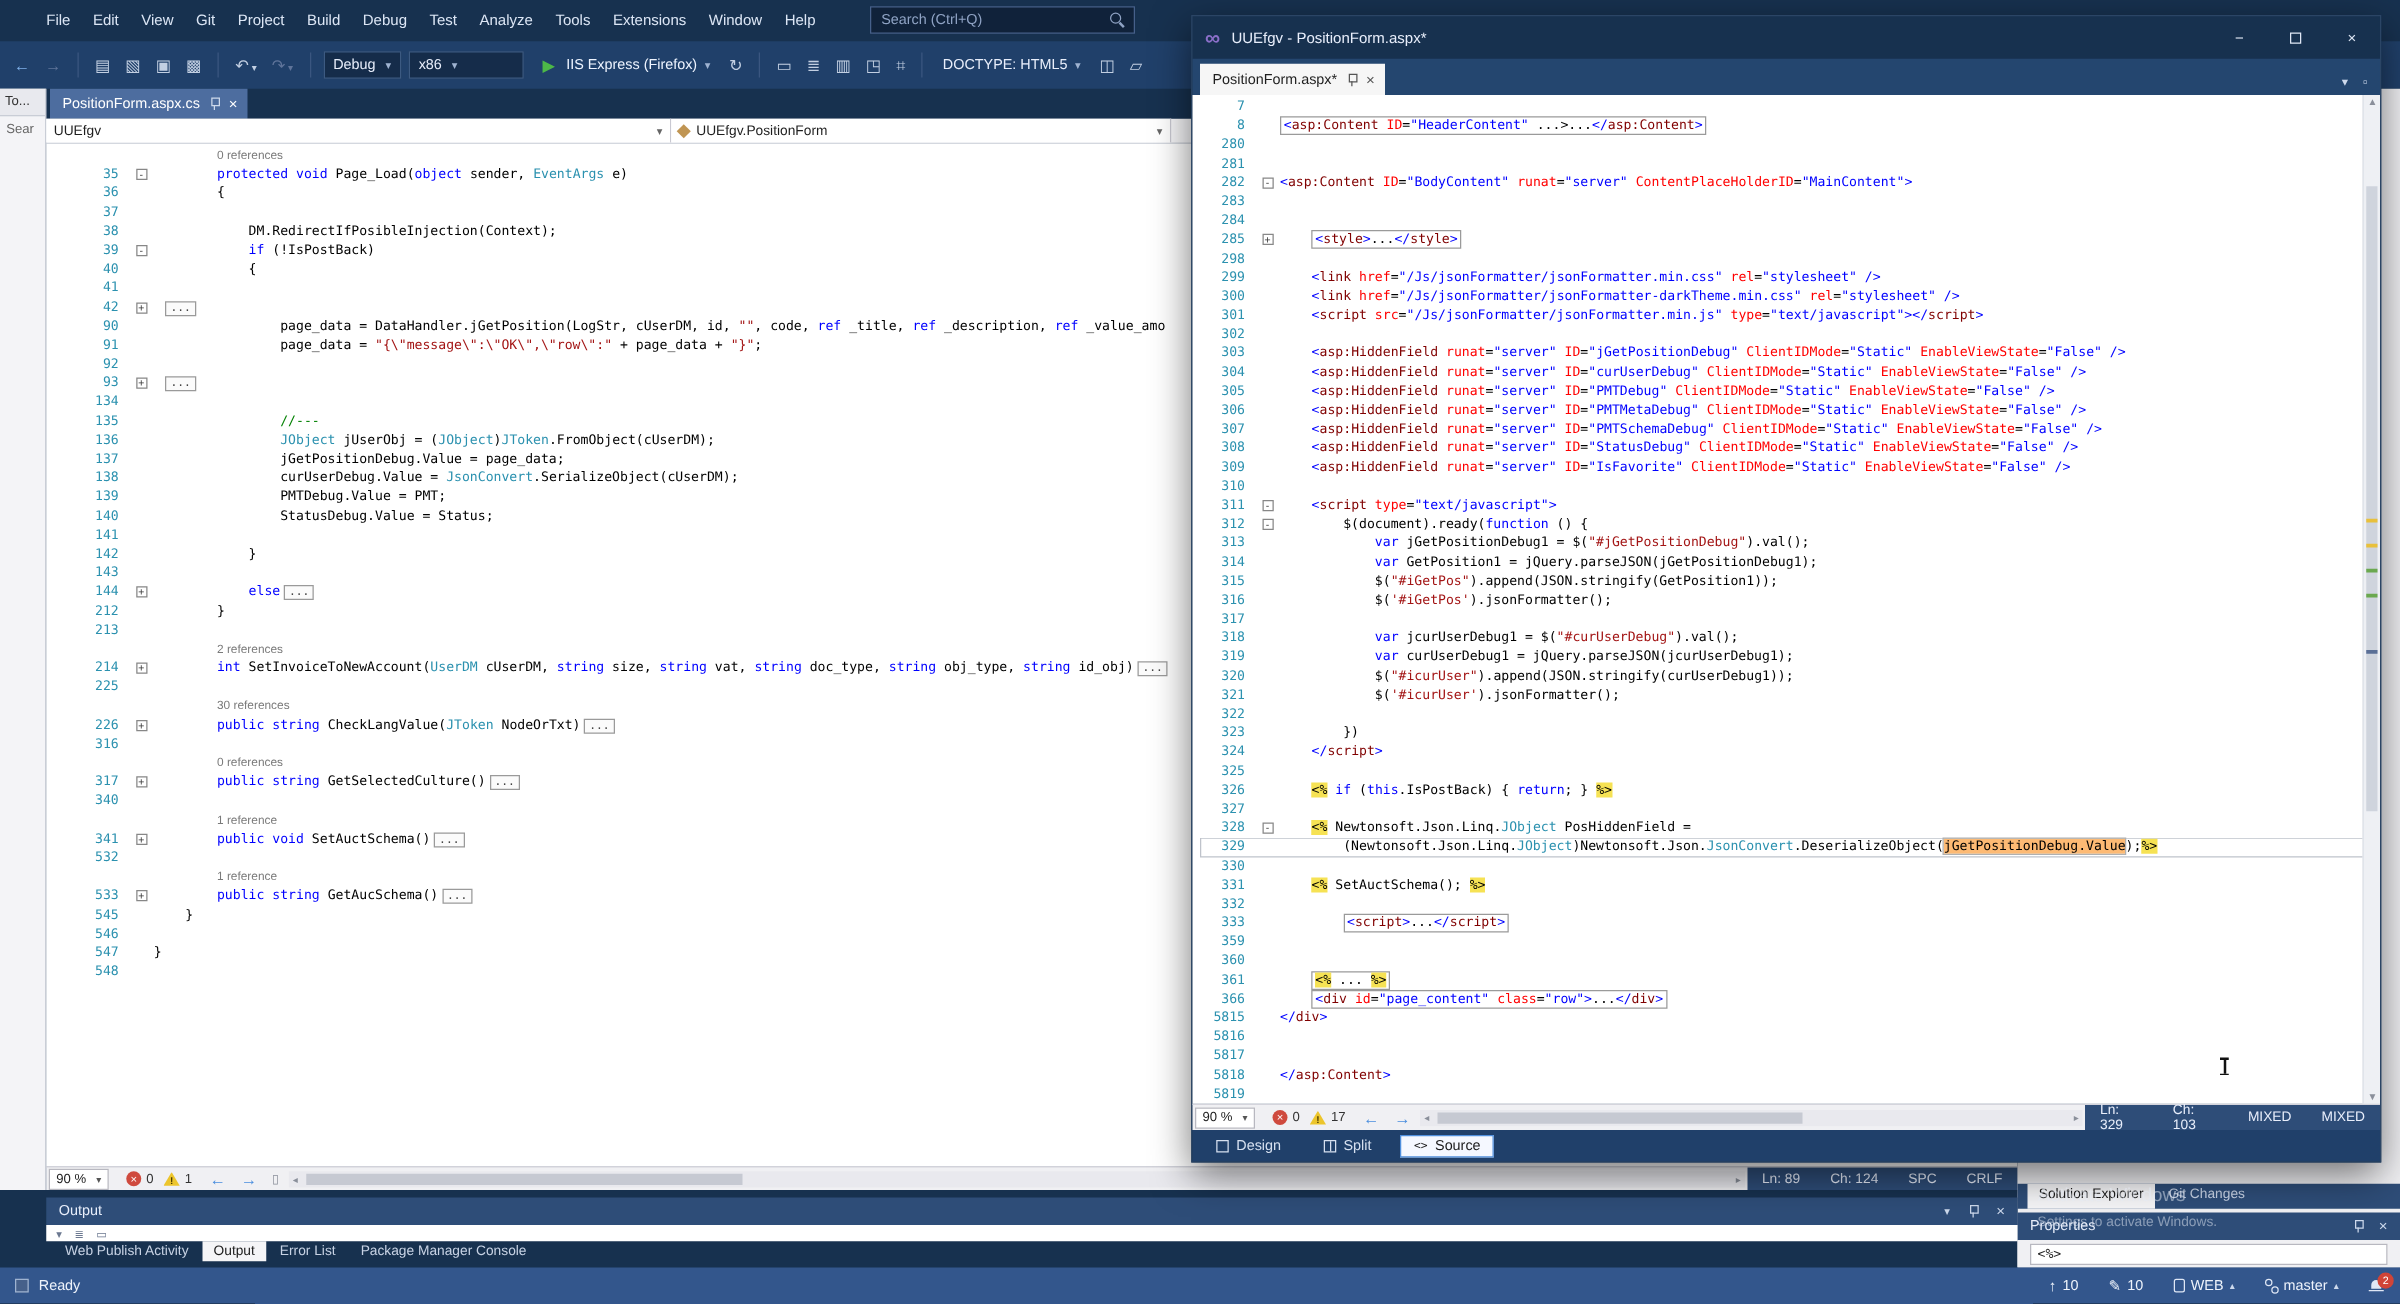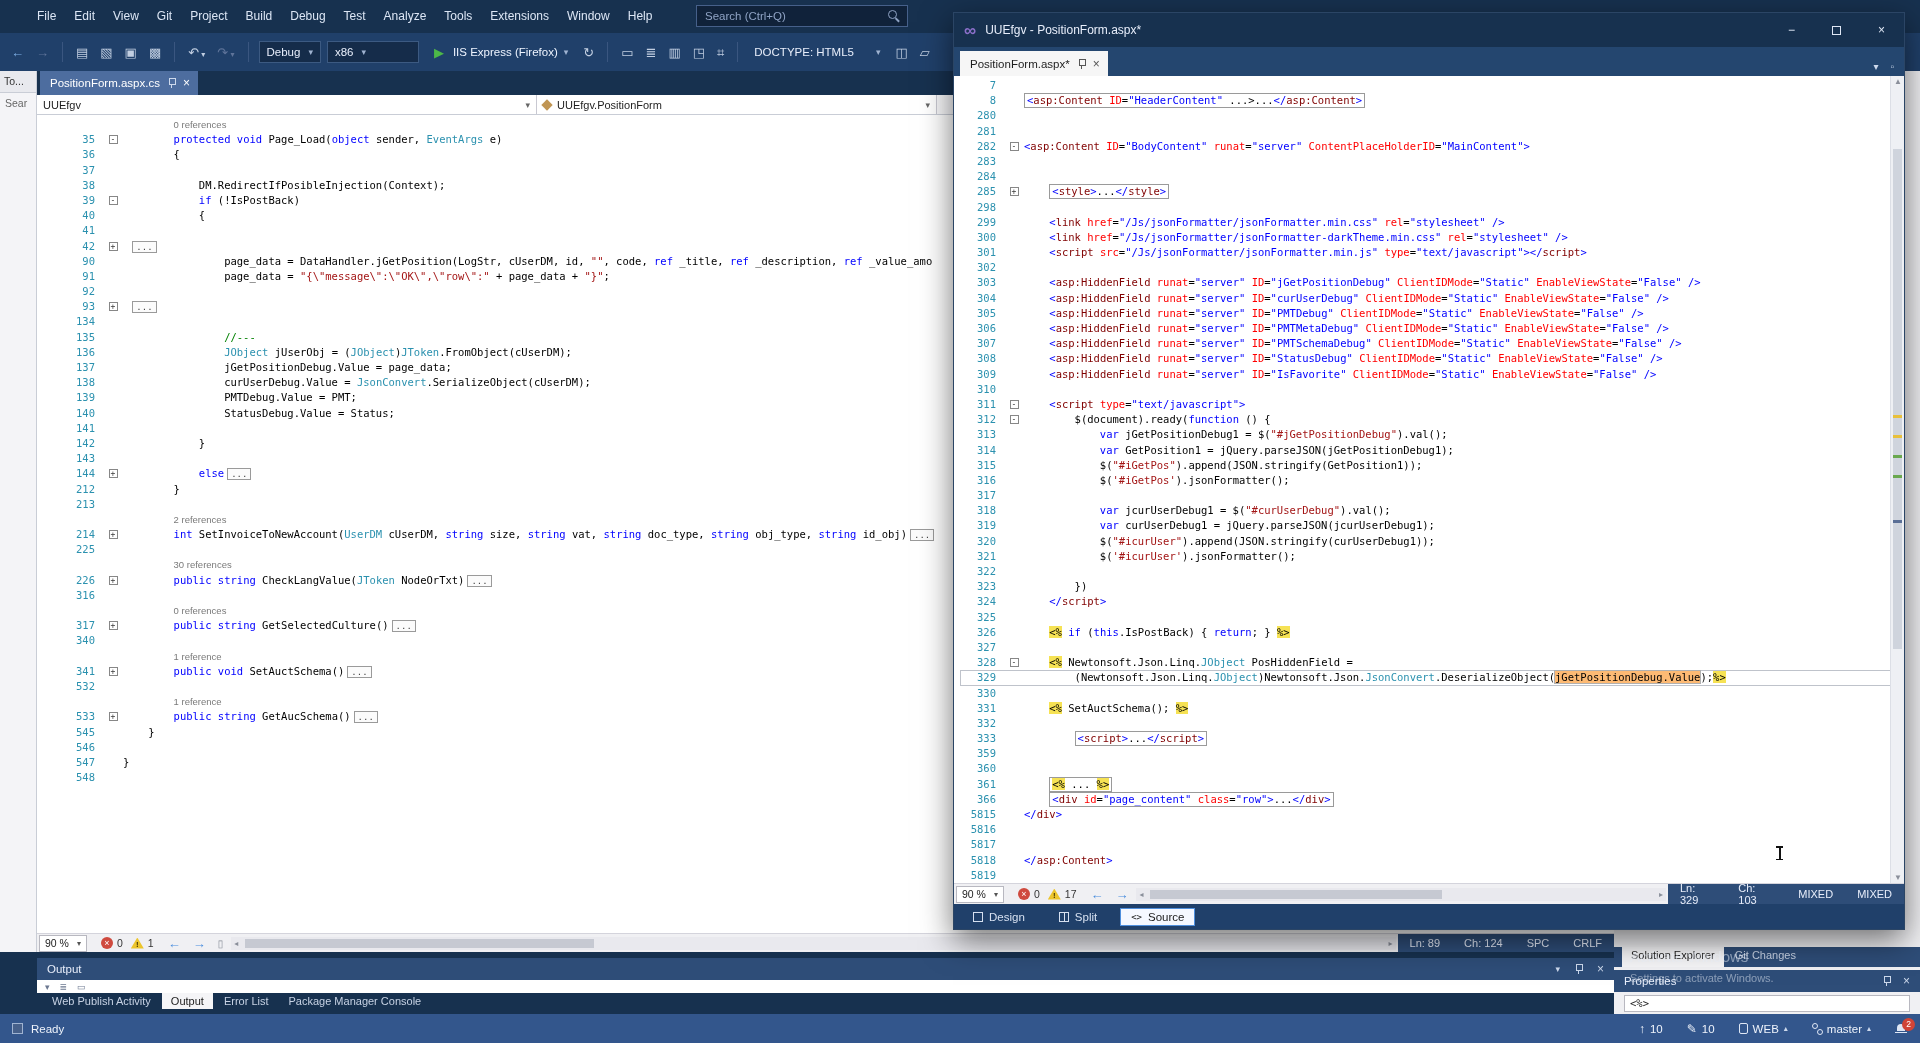--- a/index.html
+++ b/index.html
@@ -24,21 +24,21 @@
            display:flex;align-items:center;padding:0 8px;gap:6px;color:#c2cfe2;}
   .tbico{font-size:13px;line-height:1;padding:3px 3px;color:#c2cfe2;}
   .tbico.dim{color:#5f749a;}
   .tbico.blue{color:#7fb0e8;}
   .tbico.green{color:#4db848;}
   .tbsep{width:1px;height:20px;background:#3a5680;margin:0 4px;}
   .tbdd{background:#152c4a;border:1px solid #3c5a82;color:#e8eefb;font-size:11.5px;
         height:22px;display:flex;align-items:center;gap:8px;padding:0 7px;}
   .tbdd .car{color:#9fb3d1;font-size:9px;}
   .runbtn{display:flex;align-items:center;gap:6px;color:#eef4ff;font-size:11.5px;padding:2px 6px;}
-  .flat{color:#e8eefb;font-size:11.5px;display:flex;gap:22px;align-items:center;padding:0 6px;}
+  .flat{color:#e8eefb;font-size:11.5px;display:flex;gap:6px;align-items:center;padding:0 6px;}
 
   
   .left-strip{position:absolute;left:0;top:71px;width:37px;height:881px;background:#f4f4f7;border-right:1px solid #c9cdd6;}
   .strip-tab{height:22px;background:#e8e9ee;border-bottom:1px solid #c9cdd6;font-size:10.5px;color:#333;
              padding:4px 3px 0 4px;overflow:hidden;white-space:nowrap;}
   .strip-search{font-size:10.5px;color:#666;padding:4px 0 0 5px;}
 
   
   .editor-col{position:absolute;left:37px;top:71px;width:1577px;height:881px;display:flex;flex-direction:column;}
   .doc-tabstrip{height:24px;background:transparent;display:flex;align-items:flex-end;}

